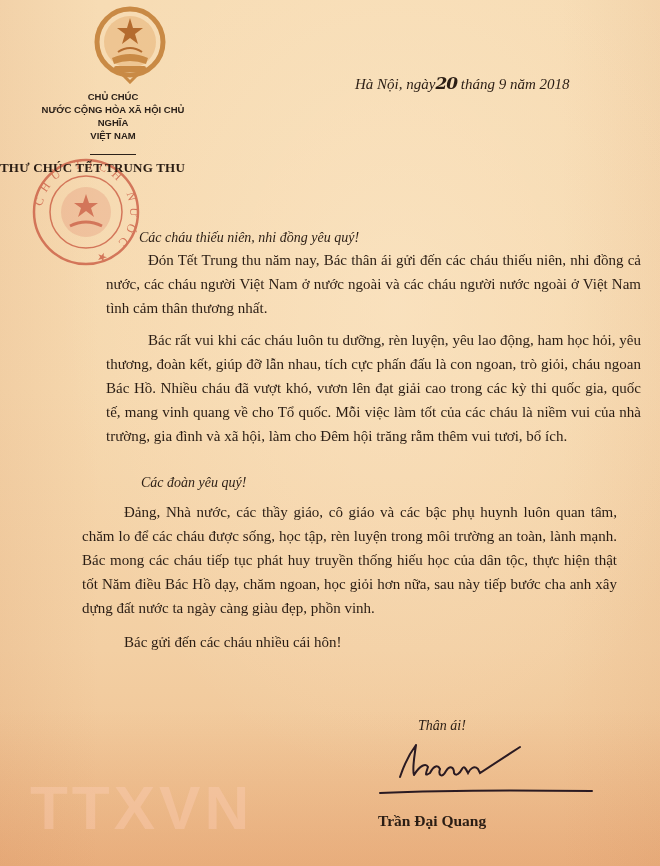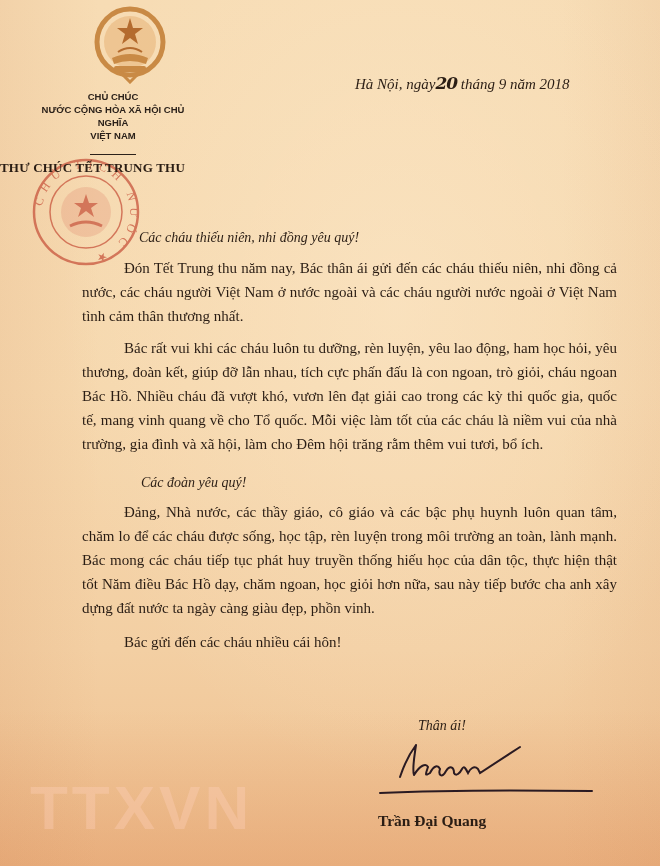--- a/index.html
+++ b/index.html
@@ -64,21 +64,21 @@
   </text>
   <circle cx="56" cy="56" r="25" fill="#e59b7d" opacity="0.5"></circle>
   <polygon points="56,38 59,47 68,47 61,52 64,61 56,55 48,61 51,52 44,47 53,47" fill="#c8553d"></polygon>
   <path d="M40 70 Q56 62 72 70" fill="none" stroke="#c8553d" stroke-width="3"></path>
 </svg>
 
 <div class="title">THƯ CHÚC TẾT TRUNG THU</div>
 
 <div class="salute" style="top:230px;left:122px;">Các cháu thiếu niên, nhi đồng yêu quý!</div>
 
-<div class="body" style="top:256px;">
+<div class="body" style="top:248px;margin-left:24px;">
   <p class="p">Đón Tết Trung thu năm nay, Bác thân ái gửi đến các cháu thiếu niên, nhi đồng cả nước, các cháu người Việt Nam ở nước ngoài và các cháu người nước ngoài ở Việt Nam tình cảm thân thương nhất.</p>
   <p class="p" style="margin-top:8px">Bác rất vui khi các cháu luôn tu dưỡng, rèn luyện, yêu lao động, ham học hỏi, yêu thương, đoàn kết, giúp đỡ lẫn nhau, tích cực phấn đấu là con ngoan, trò giỏi, cháu ngoan Bác Hồ. Nhiều cháu đã vượt khó, vươn lên đạt giải cao trong các kỳ thi quốc gia, quốc tế, mang vinh quang về cho Tổ quốc. Mỗi việc làm tốt của các cháu là niềm vui của nhà trường, gia đình và xã hội, làm cho Đêm hội trăng rằm thêm vui tươi, bổ ích.</p>
 </div>
 
 <div class="salute" style="top:475px;">Các đoàn yêu quý!</div>
 
 <div class="body" style="top:500px;">
   <p class="p">Đảng, Nhà nước, các thầy giáo, cô giáo và các bậc phụ huynh luôn quan tâm, chăm lo để các cháu được sống, học tập, rèn luyện trong môi trường an toàn, lành mạnh. Bác mong các cháu tiếp tục phát huy truyền thống hiếu học của dân tộc, thực hiện thật tốt Năm điều Bác Hồ dạy, chăm ngoan, học giỏi hơn nữa, sau này tiếp bước cha anh xây dựng đất nước ta ngày càng giàu đẹp, phồn vinh.</p>
   <p class="p" style="margin-top:10px">Bác gửi đến các cháu nhiều cái hôn!</p>
 </div>

